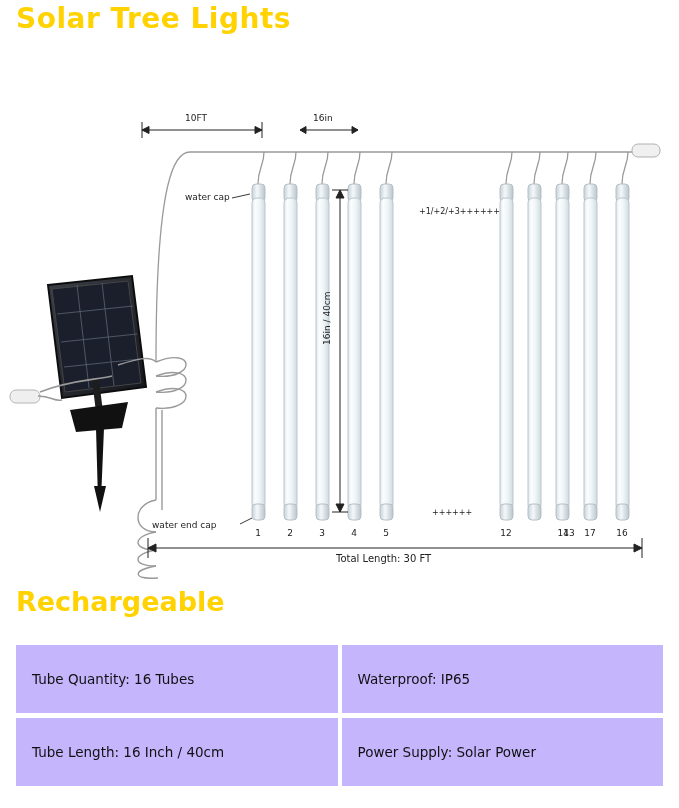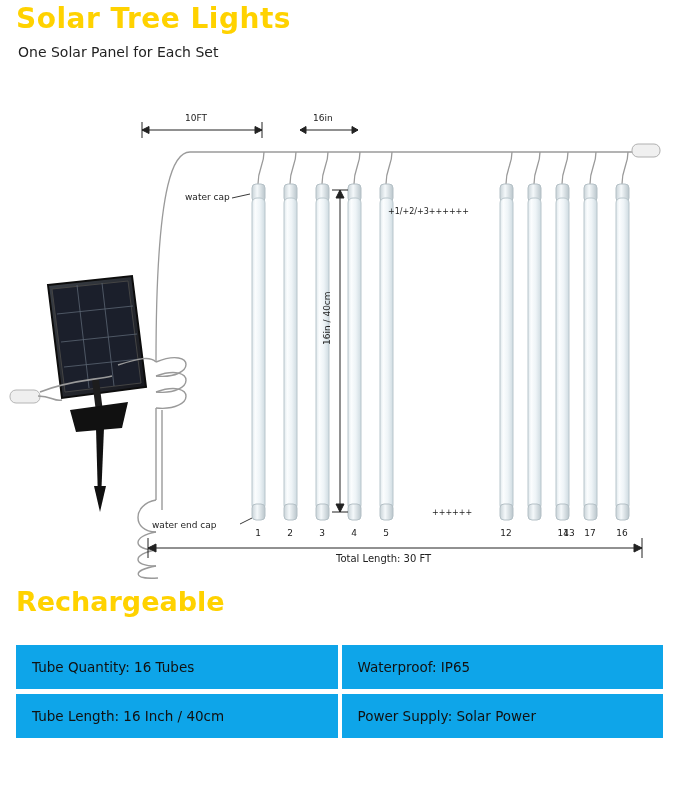--- a/index.html
+++ b/index.html
@@ -80,37 +80,36 @@
   }
   .spec-table {
     position: absolute;
     left: 12px;
     top: 640px;
     width: 655px;
     border-collapse: separate;
     border-spacing: 4px 5px;
   }
   .spec-table td {
-    background: #0ea5e9;
+    background: #c4b5fd;
     height: 44px;
-    padding: 0 16px;
+    padding: 12px 16px;
     font-size: 13.5px;
     color: #111;
     width: 50%;
     vertical-align: middle;
     line-height: 18px;
   }
 </style>
 </head>
 <body>
 
 <div class="page">
 
   <div class="title">Solar Tree Lights</div>
-  <div class="subtitle">One Solar Panel for Each Set</div>
 
   <div class="diagram">
     <svg width="679" height="500" viewBox="0 0 679 500" xmlns="http://www.w3.org/2000/svg">
       <defs>
         <linearGradient id="tubeGrad" x1="0" y1="0" x2="1" y2="0">
           <stop offset="0%" stop-color="#dfe8ec"></stop>
           <stop offset="25%" stop-color="#fbfdfe"></stop>
           <stop offset="60%" stop-color="#eef4f7"></stop>
           <stop offset="100%" stop-color="#cfdbe1"></stop>
         </linearGradient>
@@ -265,21 +264,21 @@
         <line x1="232" y1="118" x2="250" y2="114"></line>
         <line x1="240" y1="444" x2="252" y2="438"></line>
       </g>
     </svg>
 
     <div class="dlabel" style="left:185px; top:33px;">10FT</div>
     <div class="dlabel" style="left:313px; top:33px;">16in</div>
     <div class="dlabel" style="left:185px; top:112px;">water cap</div>
     <div class="dlabel" style="left:152px; top:440px;">water end cap</div>
     <div class="dlabel" style="left:322px; top:265px; transform:rotate(-90deg); transform-origin:left top;">16in / 40cm</div>
-    <div class="dlabel small" style="left:380px; top:127px;padding-left:8px;">+1/+2/+3++++++</div>
+    <div class="dlabel small" style="left:411px; top:127px;padding-left:8px;">+1/+2/+3++++++</div>
     <div class="dlabel small" style="left:432px; top:428px;">++++++</div>
     <div class="dlabel" style="left:336px; top:473px; font-size:10px;">Total Length: 30 FT</div>
 
     <div class="dnum" style="left:251px; top:448px;">1</div>
     <div class="dnum" style="left:283px; top:448px;">2</div>
     <div class="dnum" style="left:315px; top:448px;">3</div>
     <div class="dnum" style="left:347px; top:448px;">4</div>
     <div class="dnum" style="left:379px; top:448px;">5</div>
     <div class="dnum" style="left:499px; top:448px;">12</div>
     <div class="dnum" style="left:527px; top:448px;margin-left:35px;">13</div>

